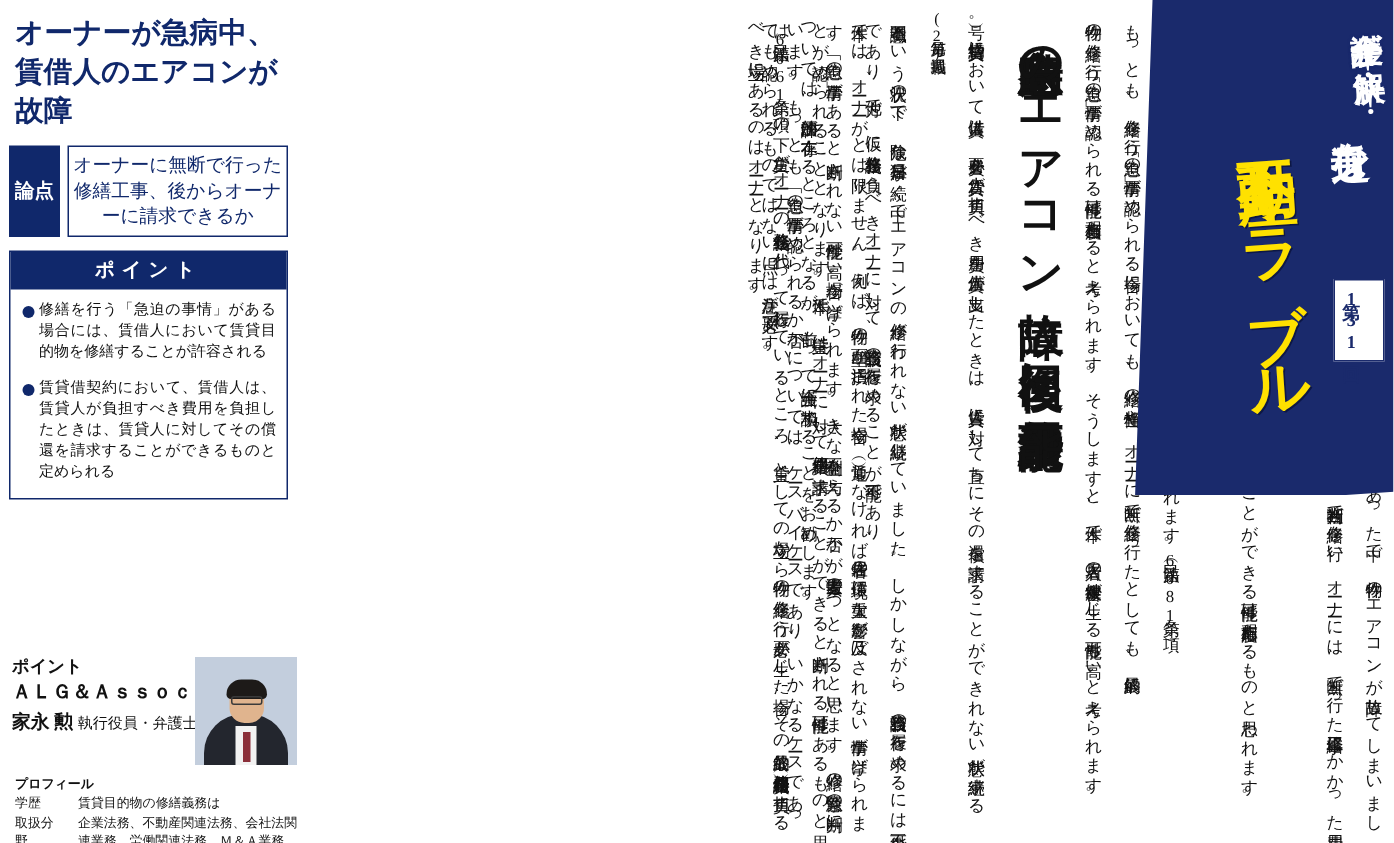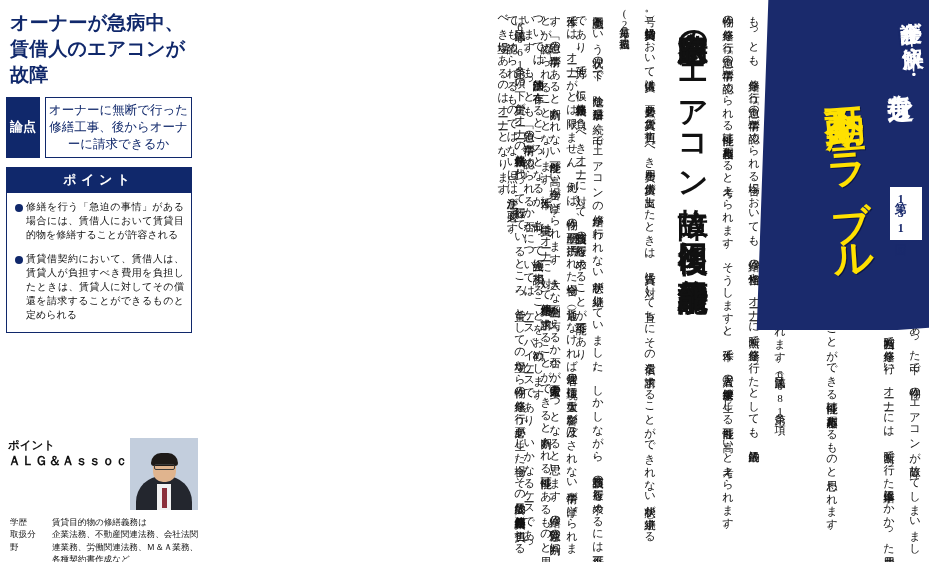--- a/index.html
+++ b/index.html
@@ -307,32 +307,37 @@
         <div class="point-item">賃貸借契約において、賃借人は、賃貸人が負担すべき費用を負担したときは、賃貸人に対してその償還を請求することができるものと定められる</div>
       </div>
     </div>
   </div>
 
   <div class="author">
     <div class="author-firm">
       <div class="l1">ポイント</div>
       <div class="l2">ＡＬＧ＆Ａｓｓｏｃｉａｔｅｓ</div>
     </div>
+    <div class="author-name">
+      <span>家永 勲</span>
+      <span class="role">執行役員・弁護士</span>
+    </div>
 
     <div class="photo">
       <div class="bgwall"></div>
       <div class="body"></div>
       <div class="shirt"></div>
       <div class="tie"></div>
       <div class="head"></div>
       <div class="hair"></div>
       <div class="glasses"></div>
     </div>
 
     <div class="profile">
+      <div class="plabel">プロフィール</div>
       <div class="prow">
         <div class="pkey">学歴</div>
         <div>賃貸目的物の修繕義務は</div>
       </div>
       <div class="prow">
         <div class="pkey">取扱分野</div>
         <div>企業法務、不動産関連法務、会社法関連業務、労働関連法務、Ｍ＆Ａ業務、各種契約書作成など</div>
       </div>
     </div>
   </div>

